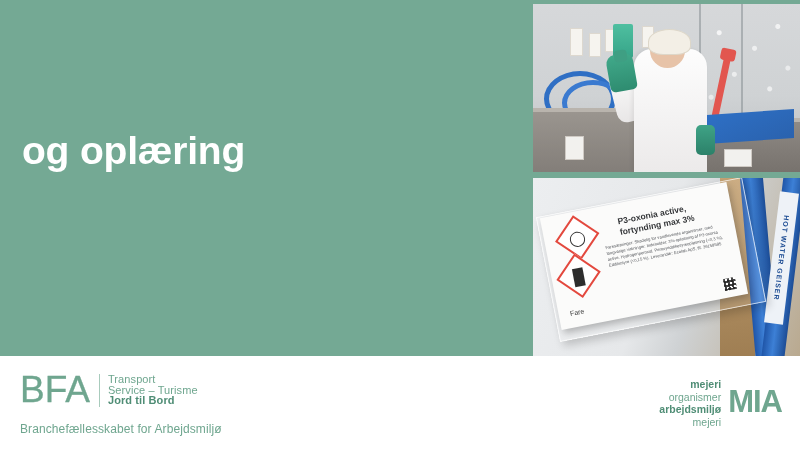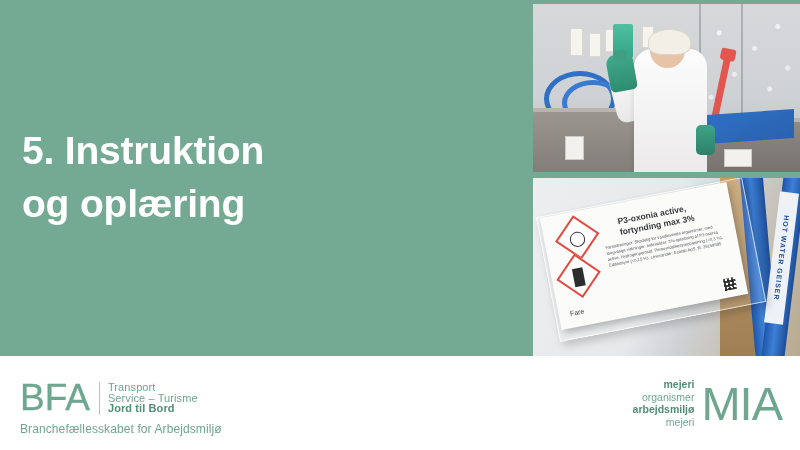--- a/index.html
+++ b/index.html
@@ -225,21 +225,21 @@
     background-blend-mode: multiply;
   }
   .photo-blur { filter: blur(0.35px); }
 
   
   .footer {
     position: absolute; left: 0; top: 356px; width: 800px; height: 94px;
     background: #ffffff;
   }
   .bfa-logo {
-    position: absolute; left: 20px; top: 24px;
+    position: absolute; left: 20px; top: 16px;
     display: flex; align-items: flex-start;
   }
   .bfa-mark {
     font-size: 37px; font-weight: normal; color: #6fa68f;
     letter-spacing: 0px; line-height: 36px;
     -webkit-text-stroke: 0.3px #6fa68f;
   }
   .bfa-divider {
     width: 1px; height: 33px; background: #a8cbbc; margin: 2px 8px 0 9px;
   }
@@ -247,41 +247,40 @@
   .bfa-sub {
     font-size: 11px; color: #6fa68f; line-height: 10.5px; letter-spacing: .1px;
   }
   .bfa-sub.bold { font-weight: bold; color: #4f8d75; }
   .bfa-tagline {
     position: absolute; left: 20px; top: 66px;
     font-size: 12px; color: #6fa68f; letter-spacing: .1px;
   }
   .mia-logo {
     position: absolute; right: 18px; top: 22px;
-    display: flex; align-items: center;
+    display: flex; 
   }
   .mia-words { text-align: right; padding-right: 7px; }
   .mia-word {
     font-size: 10.5px; color: #6fa68f; line-height: 12.5px;
   }
   .mia-word.bold { font-weight: bold; color: #4f8d75; }
   .mia-mark {
-    font-size: 47px; font-weight: normal; color: #6fa68f;
+    font-size: 31px; font-weight: bold; color: #6fa68f;
     line-height: 47px; letter-spacing: -1px;
   }
 </style>
 </head>
 <body>
 
 <div class="slide">
 
   <div class="green-band"></div>
 
   <div class="title-block">
-    <div class="title-line">5. Instruktion</div>
     <div class="title-line">og oplæring</div>
   </div>
 
   <div class="photo-col">
 
     <div class="photo photo-top photo-blur">
       <div class="room-bg"></div>
       <div class="room-speckle"></div>
       <div class="room-wall-seam" style="left:62%"></div>
       <div class="room-wall-seam" style="left:78%"></div>

